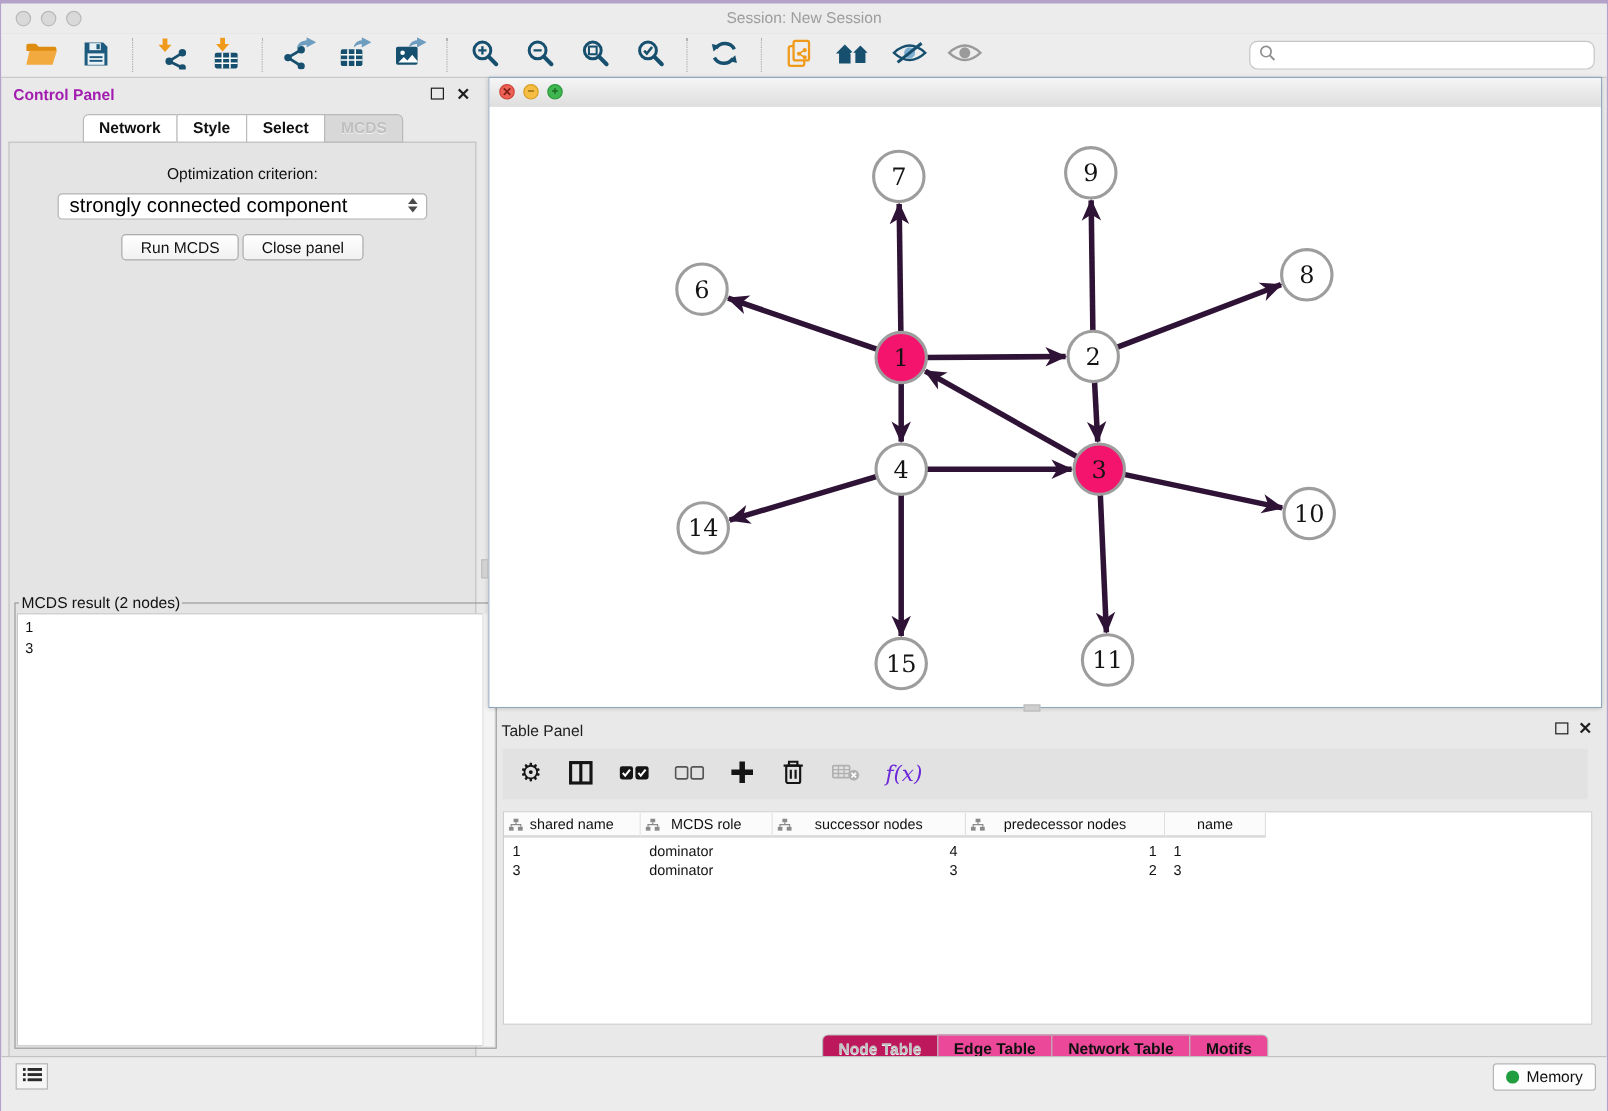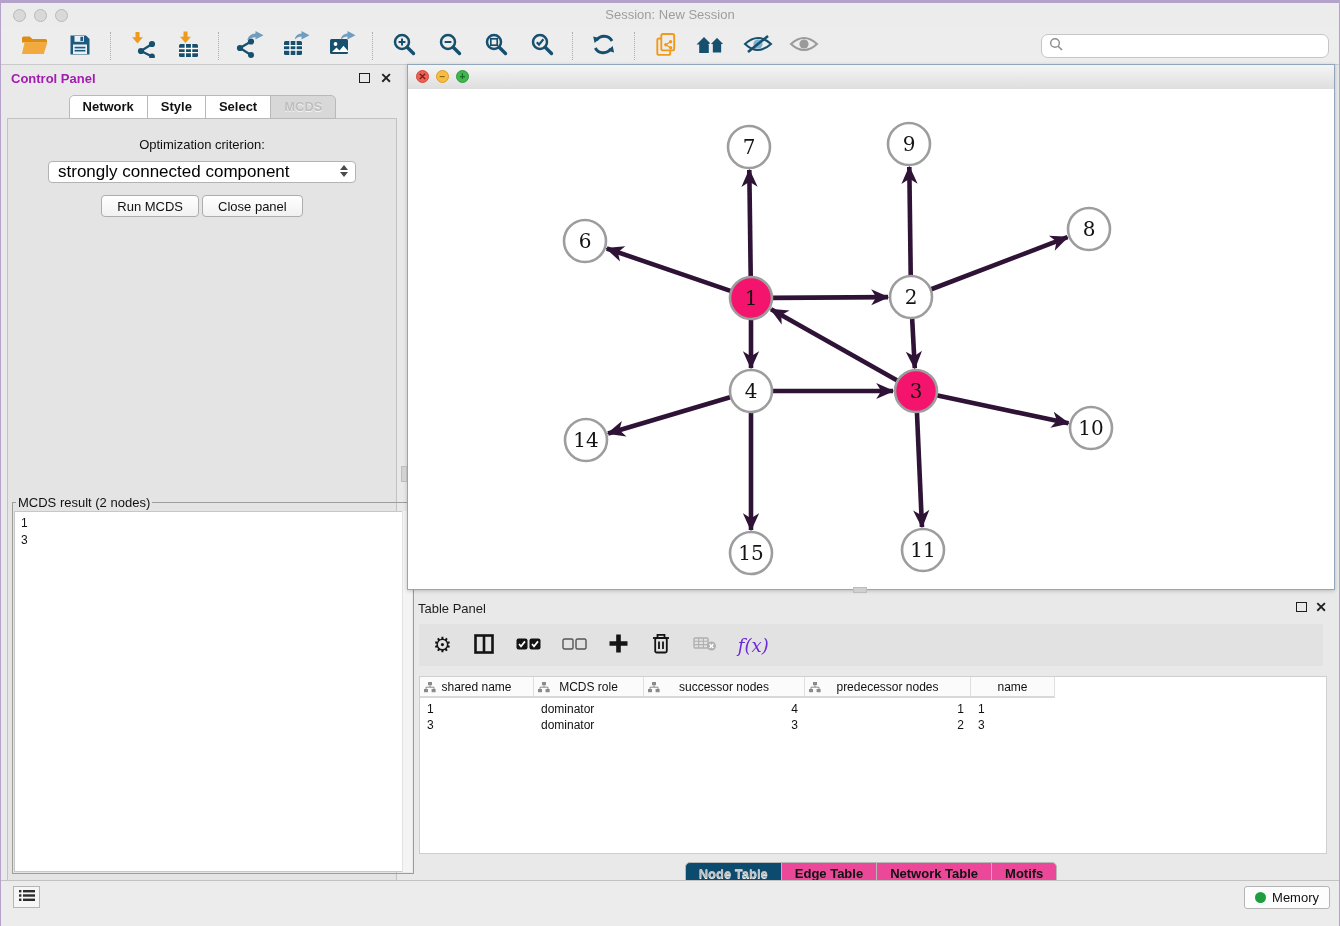--- a/index.html
+++ b/index.html
@@ -74,21 +74,21 @@
   .hicon{position:absolute;left:4px;top:5px;}
   .c0{width:114px}.c1{width:110px}.c2{width:161px}.c3{width:166px}.c4{width:84px}
   .trow{display:flex;height:16px;align-items:center;}
   .trow:first-child{margin-top:3px;}
   .td{font-size:12px;color:#111;padding:0 7px;box-sizing:border-box;flex:none;}
   .a-r{text-align:right}.a-l{text-align:left}
   .tp-tabs{position:absolute;bottom:3px;left:0;right:0;display:flex;justify-content:center;}
   .tp-tab{font-size:13px;font-weight:bold;color:#111;background:#ec4899;border:1px solid #b9b9b9;padding:3px 13px 4px;margin-left:-1px;}
   .tp-tab:first-child{border-radius:5px 0 0 5px;margin-left:0;}
   .tp-tab:last-child{border-radius:0 5px 5px 0;}
-  .tp-tab.active{background:#0c4a6e;color:#c2c2c2;text-shadow:0 1px 0 #eee;}
+  .tp-tab.active{background:#be185d;color:#c2c2c2;text-shadow:0 1px 0 #eee;}
   
   .statusbar{position:absolute;left:0;bottom:0;width:100%;height:46px;background:#ececec;border-top:1px solid #c2c2c2;box-sizing:border-box;}
   .menu-btn{position:absolute;left:12px;top:5px;width:27px;height:22px;background:#f6f6f6;border:1px solid #b5b5b5;display:flex;align-items:center;justify-content:center;}
   .mem-btn{position:absolute;right:9px;top:5px;height:23px;padding:0 10px;background:#fdfdfd;border:1px solid #b5b5b5;border-radius:3px;
            display:flex;align-items:center;gap:6px;font-size:13px;color:#111;font-family:"Liberation Sans",sans-serif;}
   .mem-dot{width:11px;height:11px;border-radius:50%;background:#1f9d3f;}
 </style>
 </head>
 <body>
 

